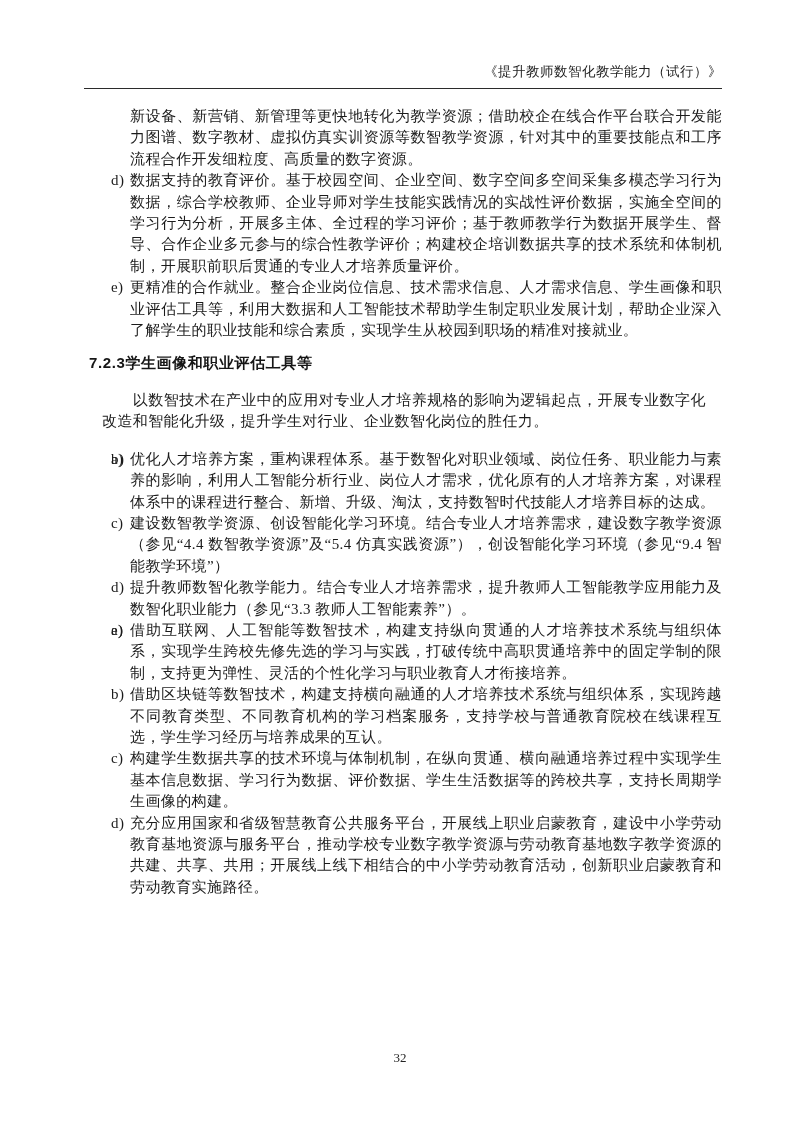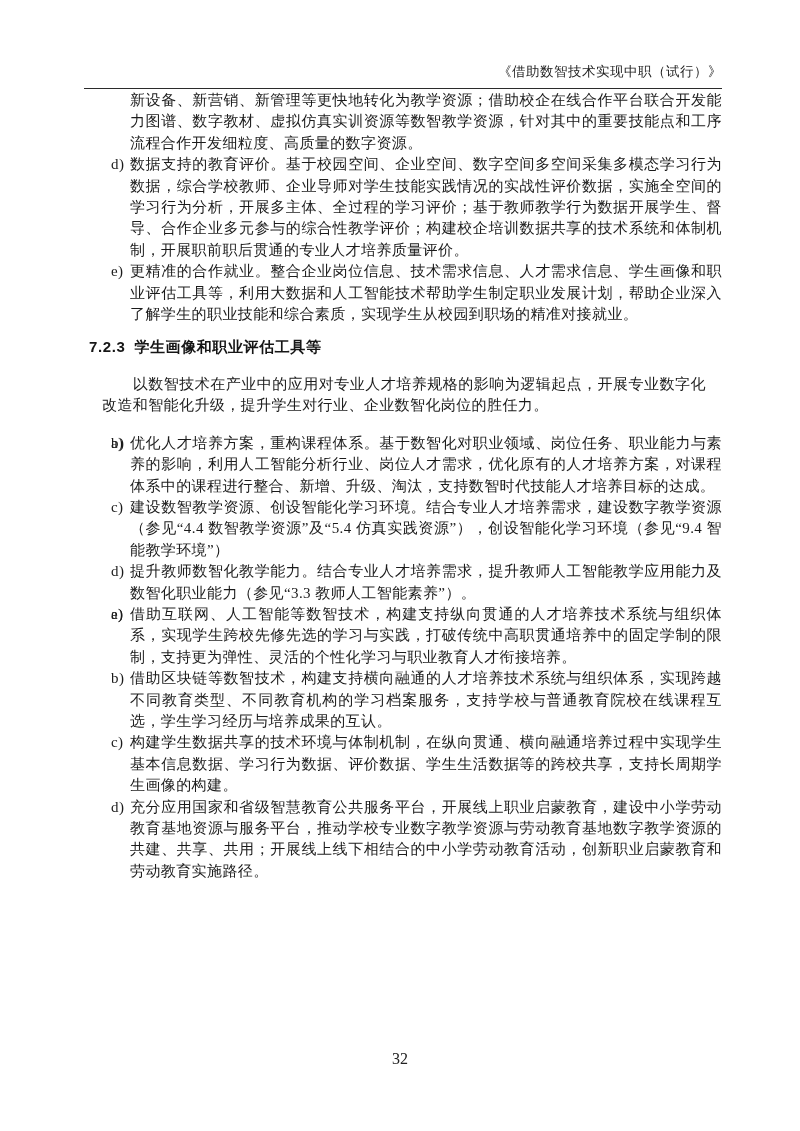--- a/index.html
+++ b/index.html
@@ -16,21 +16,21 @@
     left:84px;top:63px;width:638px;
     text-align:right;
     font-size:13.5px;
     letter-spacing:0.5px;
     padding-bottom:7px;
     border-bottom:1.3px solid #2b2b2b;
     color:#1f1f1f;
   }
   .content{
     position:absolute;
-    left:86px;top:90px;width:636px;
+    left:86px;top:106px;width:636px;
     font-size:15px;
     line-height:21.4px;
     letter-spacing:0.4px;
   }
   .cont{
     margin:0;
     padding-left:44px;
     text-align:justify;
   }
   .item{
@@ -43,41 +43,41 @@
     left:25px;
   }
   .heading{
     font-family:"Liberation Sans","DejaVu Sans",sans-serif;
     font-weight:bold;
     font-size:15px;
     letter-spacing:0.6px;
     margin:11px 0 9px 3px;
     color:#161616;
   }
-  .hnum{margin-right:9px;}
+  .hnum{}
   .para{
     margin:16px;
     text-indent:2.05em;
     text-align:justify;
   }
   .pagefooter{
     position:absolute;
     top:1050px;left:0;width:100%;
     text-align:center;
-    font-size:16px;
+    font-size:13px;
     color:#222222;
   }
 </style>
 </head>
 <body>
 
 <div class="page">
 
   <div class="pageheader">
-    <span>《借助数智技术实现中职（试行）》</span>
+    <span>《提升教师数智化教学能力（试行）》</span>
   </div>
 
   <div class="content">
 
     <p class="cont">新设备、新营销、新管理等更快地转化为教学资源；借助校企在线合作平台联合开发能力图谱、数字教材、虚拟仿真实训资源等数智教学资源，针对其中的重要技能点和工序流程合作开发细粒度、高质量的数字资源。</p>
 
     <div class="item">
       <span class="marker">d)</span>
       <span class="itext">数据支持的教育评价。基于校园空间、企业空间、数字空间多空间采集多模态学习行为数据，综合学校教师、企业导师对学生技能实践情况的实战性评价数据，实施全空间的学习行为分析，开展多主体、全过程的学习评价；基于教师教学行为数据开展学生、督导、合作企业多元参与的综合性教学评价；构建校企培训数据共享的技术系统和体制机制，开展职前职后贯通的专业人才培养质量评价。</span>
     </div>

